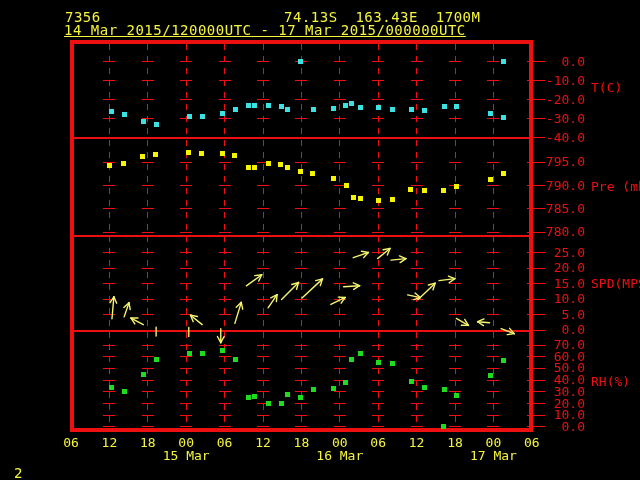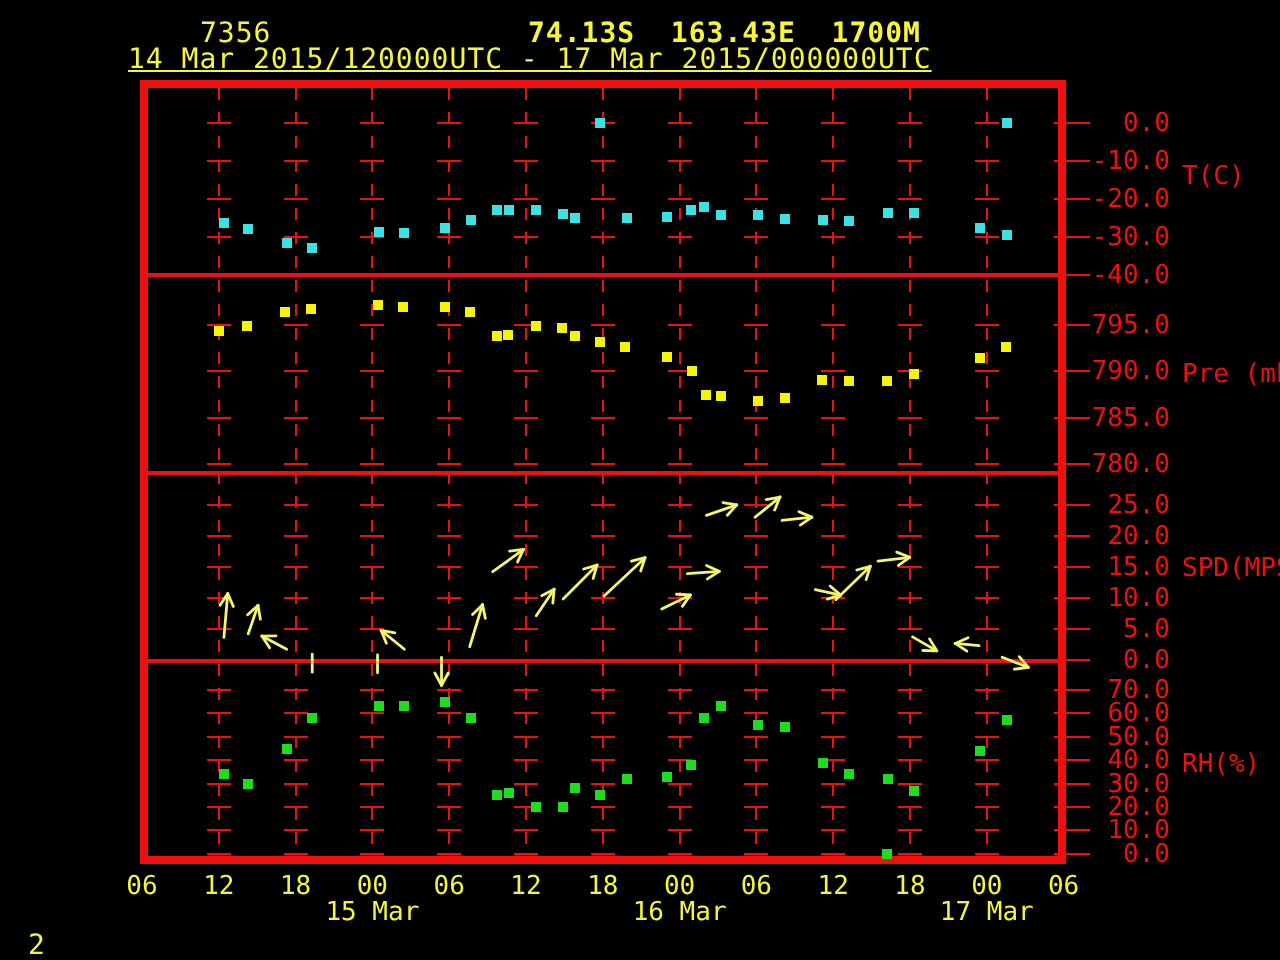--- a/index.html
+++ b/index.html
@@ -554,17 +554,17 @@
         <rect x="408.98" y="378.77" width="5" height="5"></rect>
         <rect x="421.78000000000003" y="384.62" width="5" height="5"></rect>
         <rect x="440.98" y="424.4" width="5" height="5"></rect>
         <rect x="441.62" y="386.96" width="5" height="5"></rect>
         <rect x="454.42" y="392.81" width="5" height="5"></rect>
         <rect x="487.70000000000005" y="372.91999999999996" width="5" height="5"></rect>
         <rect x="501.14" y="357.71" width="5" height="5"></rect>
       </g>
     </svg>
 
-  <div class="ytext" style="left:100px;top:9px;">7356</div>
-  <div class="ytext" style="left:264px;top:9px;font-weight:bold;">74.13S  163.43E  1700M</div>
+  <div class="ytext" style="left:65px;top:9px;">7356</div>
+  <div class="ytext" style="left:284px;top:9px;">74.13S  163.43E  1700M</div>
   <div class="ytext" style="left:64px;top:22px;text-decoration:underline;">14 Mar 2015/120000UTC - 17 Mar 2015/000000UTC</div>
   <div class="ytext" style="left:14px;top:465px;">2</div>
 </div>
 
 </body></html>

